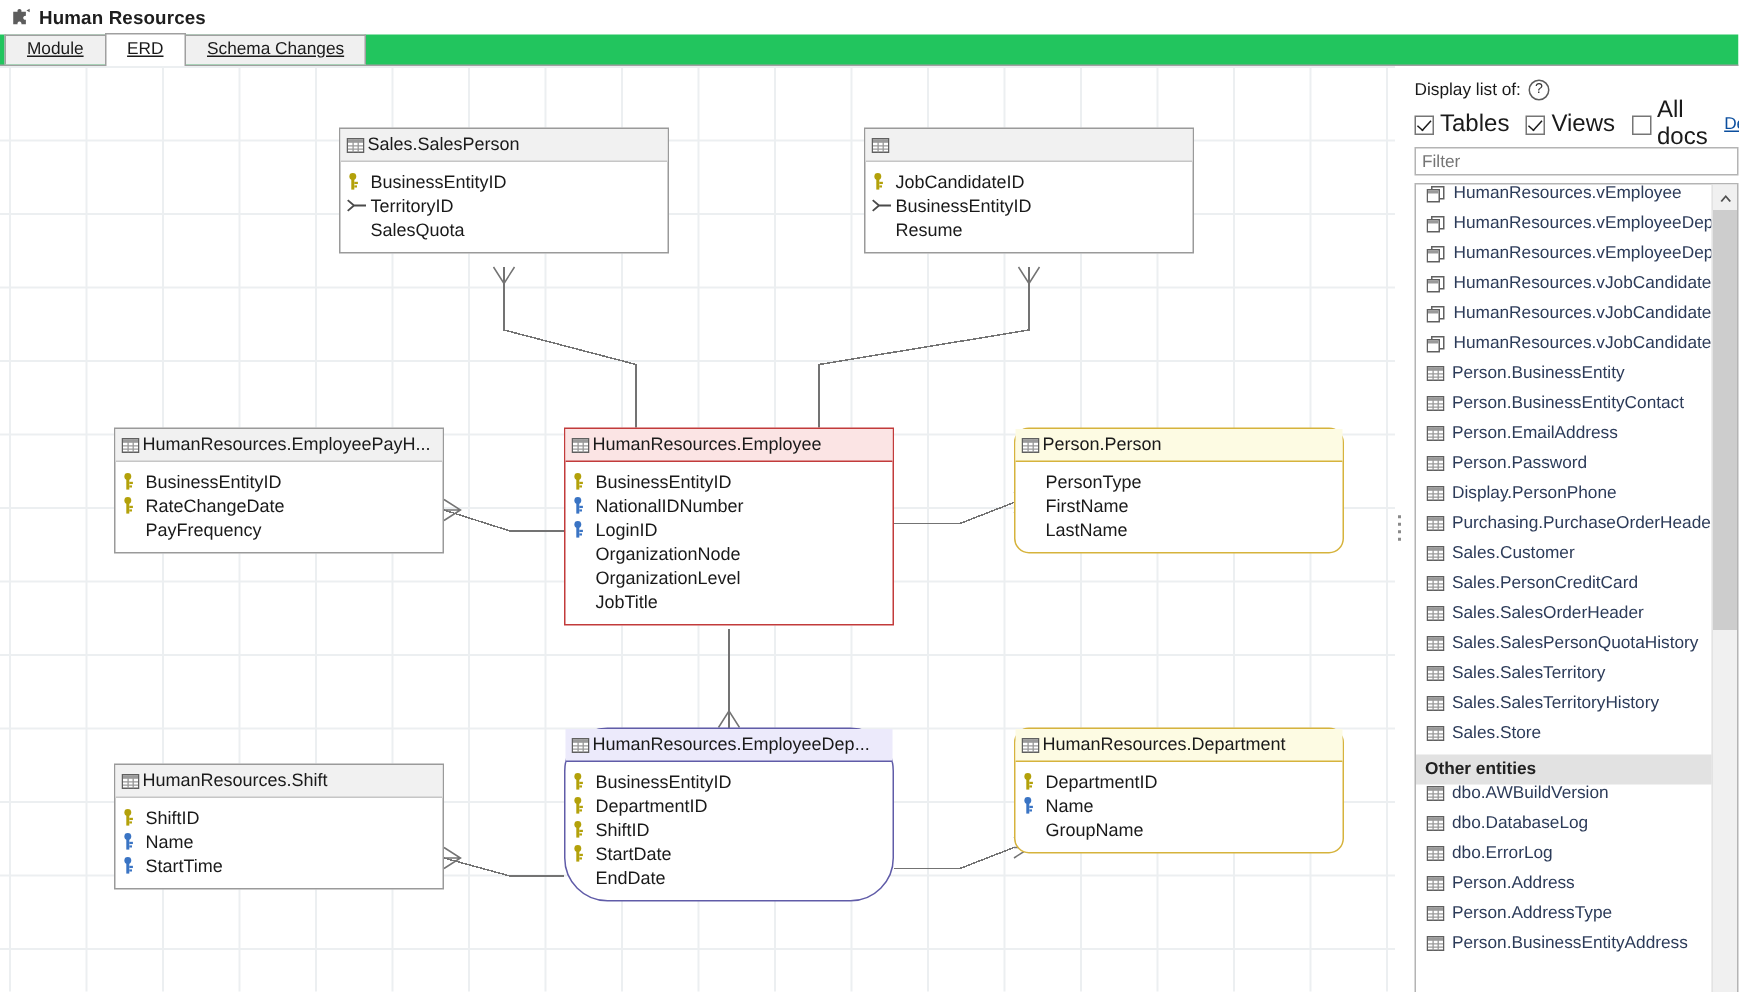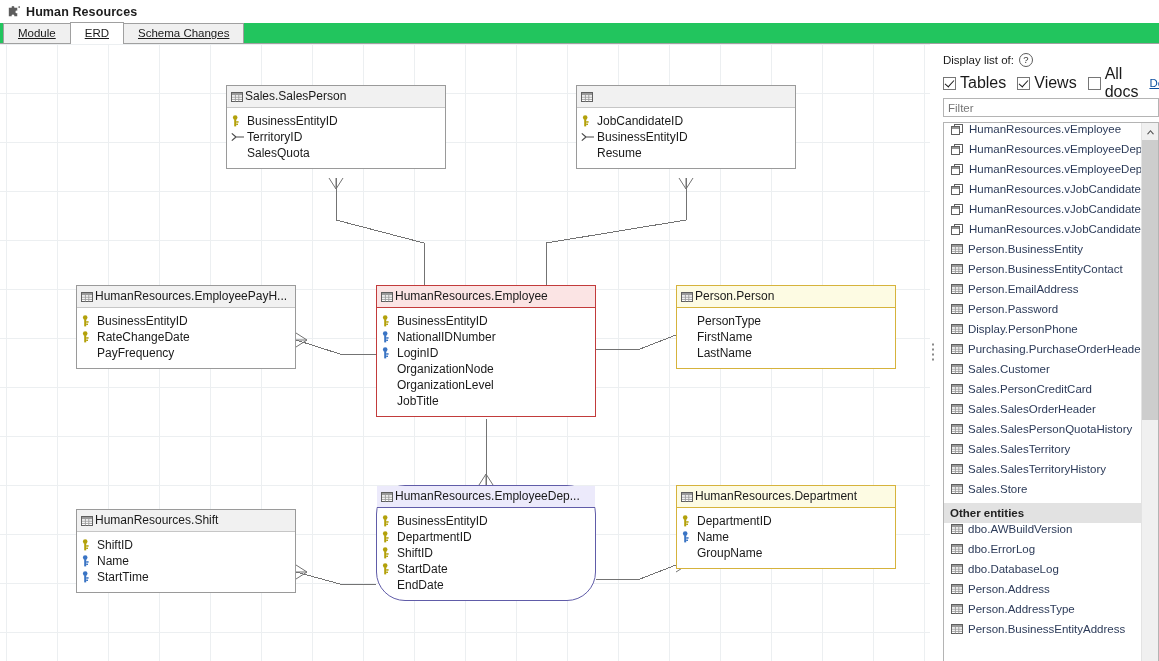--- a/index.html
+++ b/index.html
@@ -115,21 +115,21 @@
     align-items: center;
     font-size: 12px;
     color: #1a1a1a;
     white-space: nowrap;
   }
   .attr .marker { width: 16px; flex: 0 0 16px; display: flex; align-items: center; justify-content: flex-start; }
 
   
   .entity.v-red      { border-color: #c23b3b; }
   .entity.v-red    > .entity-header { background: #fbe4e4; border-bottom-color: #c23b3b; }
-  .entity.v-gold     { border-color: #d6b33c; }
+  .entity.v-gold     { border-color: #d6b33c; border-radius: 10px; }
   .entity.v-gold   > .entity-header { background: #fdfbe3; border-bottom-color: #d6b33c; }
   .entity.v-purple   { border-color: #605ca8; }
   .entity.v-purple > .entity-header { background: #eceafb; border-bottom-color: #605ca8; }
 
   
   #splitter {
     width: 7px;
     height: 617px;
     background: #ffffff;
     position: relative;
@@ -859,29 +859,29 @@
               <path d="M4.4 2 V10.5 M7.8 2 V10.5 M1 6.2 H11 M1 8.4 H11" stroke="#9a9a9a" stroke-width="0.9"></path>
             </svg>
             <span>dbo.AWBuildVersion</span>
           </div>
           <div class="ent-item">
             <svg class="tbl-ico ico" width="12" height="12" viewBox="0 0 12 12">
               <rect x="0.5" y="1.5" width="11" height="9" fill="#fff" stroke="#606060"></rect>
               <rect x="1" y="2" width="10" height="2.2" fill="#9a9a9a"></rect>
               <path d="M4.4 2 V10.5 M7.8 2 V10.5 M1 6.2 H11 M1 8.4 H11" stroke="#9a9a9a" stroke-width="0.9"></path>
             </svg>
+            <span>dbo.DatabaseLog</span>
+          </div>
+          <div class="ent-item">
+            <svg class="tbl-ico ico" width="12" height="12" viewBox="0 0 12 12">
+              <rect x="0.5" y="1.5" width="11" height="9" fill="#fff" stroke="#606060"></rect>
+              <rect x="1" y="2" width="10" height="2.2" fill="#9a9a9a"></rect>
+              <path d="M4.4 2 V10.5 M7.8 2 V10.5 M1 6.2 H11 M1 8.4 H11" stroke="#9a9a9a" stroke-width="0.9"></path>
+            </svg>
             <span>dbo.ErrorLog</span>
-          </div>
-          <div class="ent-item">
-            <svg class="tbl-ico ico" width="12" height="12" viewBox="0 0 12 12">
-              <rect x="0.5" y="1.5" width="11" height="9" fill="#fff" stroke="#606060"></rect>
-              <rect x="1" y="2" width="10" height="2.2" fill="#9a9a9a"></rect>
-              <path d="M4.4 2 V10.5 M7.8 2 V10.5 M1 6.2 H11 M1 8.4 H11" stroke="#9a9a9a" stroke-width="0.9"></path>
-            </svg>
-            <span>dbo.DatabaseLog</span>
           </div>
           <div class="ent-item">
             <svg class="tbl-ico ico" width="12" height="12" viewBox="0 0 12 12">
               <rect x="0.5" y="1.5" width="11" height="9" fill="#fff" stroke="#606060"></rect>
               <rect x="1" y="2" width="10" height="2.2" fill="#9a9a9a"></rect>
               <path d="M4.4 2 V10.5 M7.8 2 V10.5 M1 6.2 H11 M1 8.4 H11" stroke="#9a9a9a" stroke-width="0.9"></path>
             </svg>
             <span>Person.Address</span>
           </div>
           <div class="ent-item">

